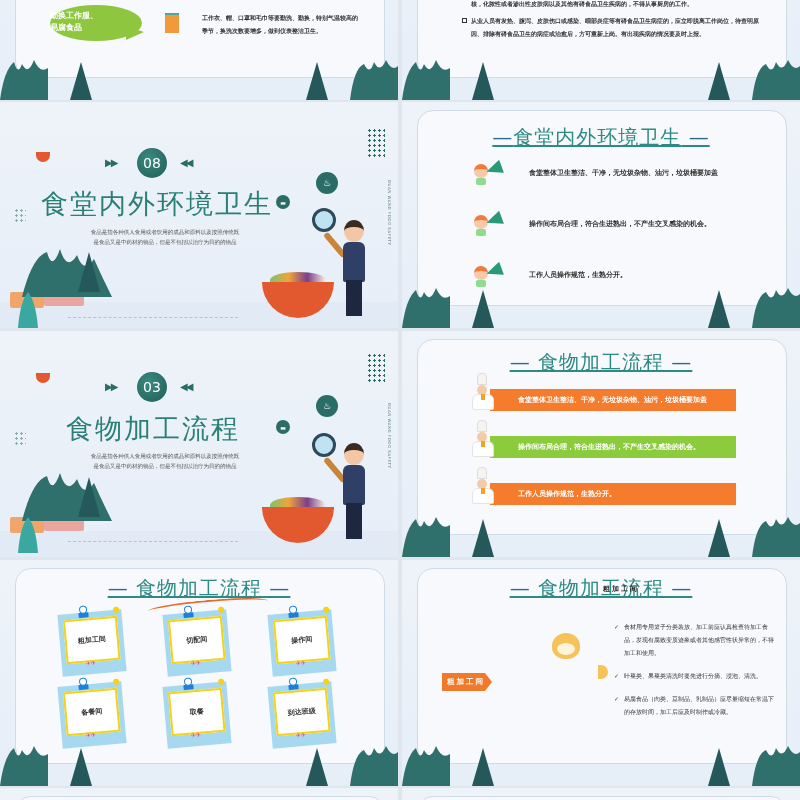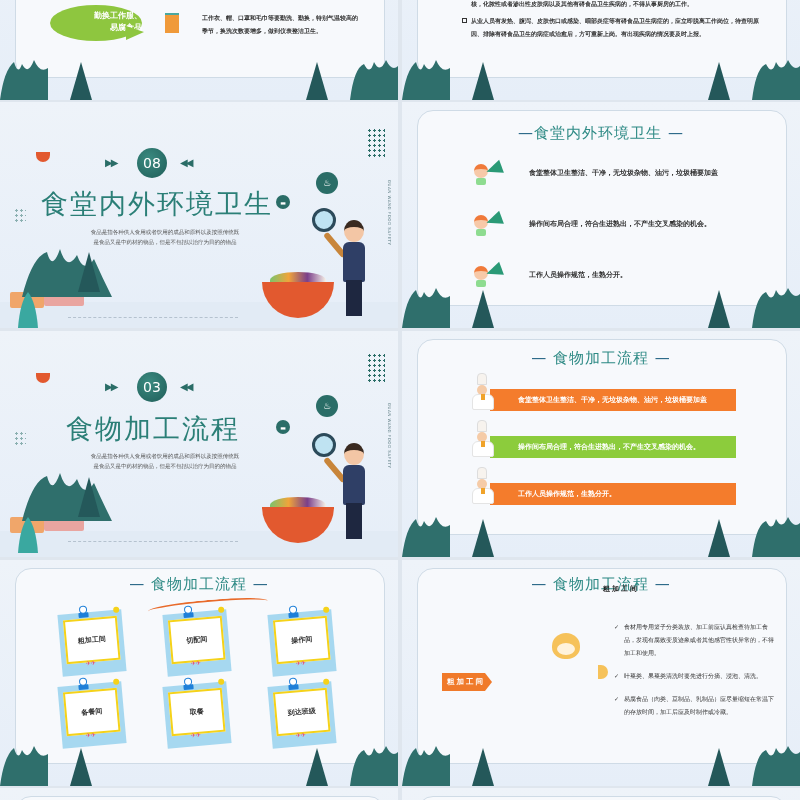--- a/index.html
+++ b/index.html
@@ -18,21 +18,21 @@
   .s-r4c1 { left: 402px; top: 788px; }
 
   .card { position: absolute; left: 15px; top: 8px; width: 370px; height: 196px; background: #f7f9fc; border: 1px solid #cfdbe6; border-radius: 16px; }
   .ground { position: absolute; left: 0; bottom: 0; width: 100%; height: 26px; background: #e2ebf5; }
   .bush { position: absolute; bottom: 0; }
   .bush-l { left: 0; width: 48px; height: 44px; }
   .bush-l2 { left: 68px; width: 26px; height: 40px; }
   .bush-r2 { right: 68px; width: 26px; height: 40px; }
   .bush-r { right: 0; width: 48px; height: 44px; }
 
-  .sec-title { position: absolute; left: 0; width: 100%; text-align: center; color: #2e8a85; font-size: 15px; letter-spacing: 1px; }
+  .sec-title { position: absolute; left: 0; width: 100%; text-align: center; color: #2e8a85; font-size: 20px; letter-spacing: 1px; text-decoration: underline; }
   .sec-title .dash { color: #2e6b8a; }
 
   
   .num-circle { position: absolute; left: 137px; top: 46px; width: 30px; height: 30px; border-radius: 50%; background: radial-gradient(circle at 40% 35%, #3a8a80, #1f5d58); color: #fff; font-size: 14px; display: flex; align-items: center; justify-content: center; }
   .arrows { position: absolute; top: 55px; color: #2a6d67; font-size: 10px; letter-spacing: -2px; }
   .big-title { position: absolute; left: 0; width: 290px; text-align: center; top: 80px; color: #2b7f77; font-size: 27px; letter-spacing: 2px; }
   .cover-desc { position: absolute; left: 60px; width: 210px; text-align: center; top: 125px; color: #555; font-size: 5.5px; line-height: 10px; }
   .dots { position: absolute; width: 18px; height: 30px; background-image: radial-gradient(#2a6d67 1px, transparent 1.2px); background-size: 5px 5px; }
   .vert-text { position: absolute; right: 6px; top: 78px; writing-mode: vertical-rl; font-size: 4px; color: #5a7a80; letter-spacing: 0.5px; }
   .icon-circle { position: absolute; border-radius: 50%; background: #2a6d67; display: flex; align-items: center; justify-content: center; color: #fff; }
@@ -78,21 +78,21 @@
   .sign { position: absolute; left: 105px; top: 98px; width: 92px; height: 52px; background: #fff; border: 3px solid #f4aa1a; display: flex; align-items: center; justify-content: center; font-size: 6.5px; color: #333; font-weight: bold; }
   .dog-head { position: absolute; left: 150px; top: 73px; width: 28px; height: 26px; background: #f6c25a; border-radius: 50% 50% 45% 45%; }
   .dog-face { position: absolute; left: 155px; top: 83px; width: 18px; height: 12px; background: #fff3dc; border-radius: 50%; }
   .dog-tail { position: absolute; left: 196px; top: 105px; width: 10px; height: 14px; border-radius: 0 10px 10px 0; background: #f6c25a; }
   .subhead { position: absolute; left: 0; width: 100%; text-align: center; top: 24px; font-size: 7px; font-weight: bold; color: #222; letter-spacing: 2px; padding-left: 40px; }
   .bullets { position: absolute; left: 212px; top: 60px; width: 160px; }
   .bullet { font-size: 6px; line-height: 13px; color: #333; margin-bottom: 10px; padding-left: 10px; position: relative; }
   .bullet .check { position: absolute; left: 0; top: 0; color: #444; }
 
   
-  .bubble { position: absolute; left: 50px; top: 131px; width: 92px; height: 36px; background: #8ec63f; color: #fff; border-radius: 50%; font-size: 8px; font-weight: bold; text-align: right; padding-top: 5px; line-height: 12px; }
+  .bubble { position: absolute; left: 50px; top: 131px; width: 92px; height: 36px; background: #8ec63f; color: #fff; border-radius: 50%; font-size: 8px; font-weight: bold; text-align: left; padding-top: 5px; line-height: 12px; }
   .bubble-tail { position: absolute; left: 126px; top: 152px; width: 0; height: 0; border-left: 18px solid #8ec63f; border-top: 6px solid transparent; border-bottom: 8px solid transparent; }
   .towel { position: absolute; left: 165px; top: 139px; width: 14px; height: 20px; background: #f09a3a; border-top: 2px solid #4aa8a0; }
   .top-para { position: absolute; left: 202px; top: 137px; width: 160px; font-size: 6px; line-height: 13px; color: #333; font-weight: bold; }
   .top-para2 { position: absolute; left: 60px; top: 125px; width: 300px; font-size: 6px; line-height: 13px; color: #333; font-weight: bold; }
   .top-para2 .sq { display: inline-block; width: 5px; height: 5px; border: 1px solid #333; margin-right: 4px; }
 </style>
 </head>
 <body>
 
 <div class="grid">

